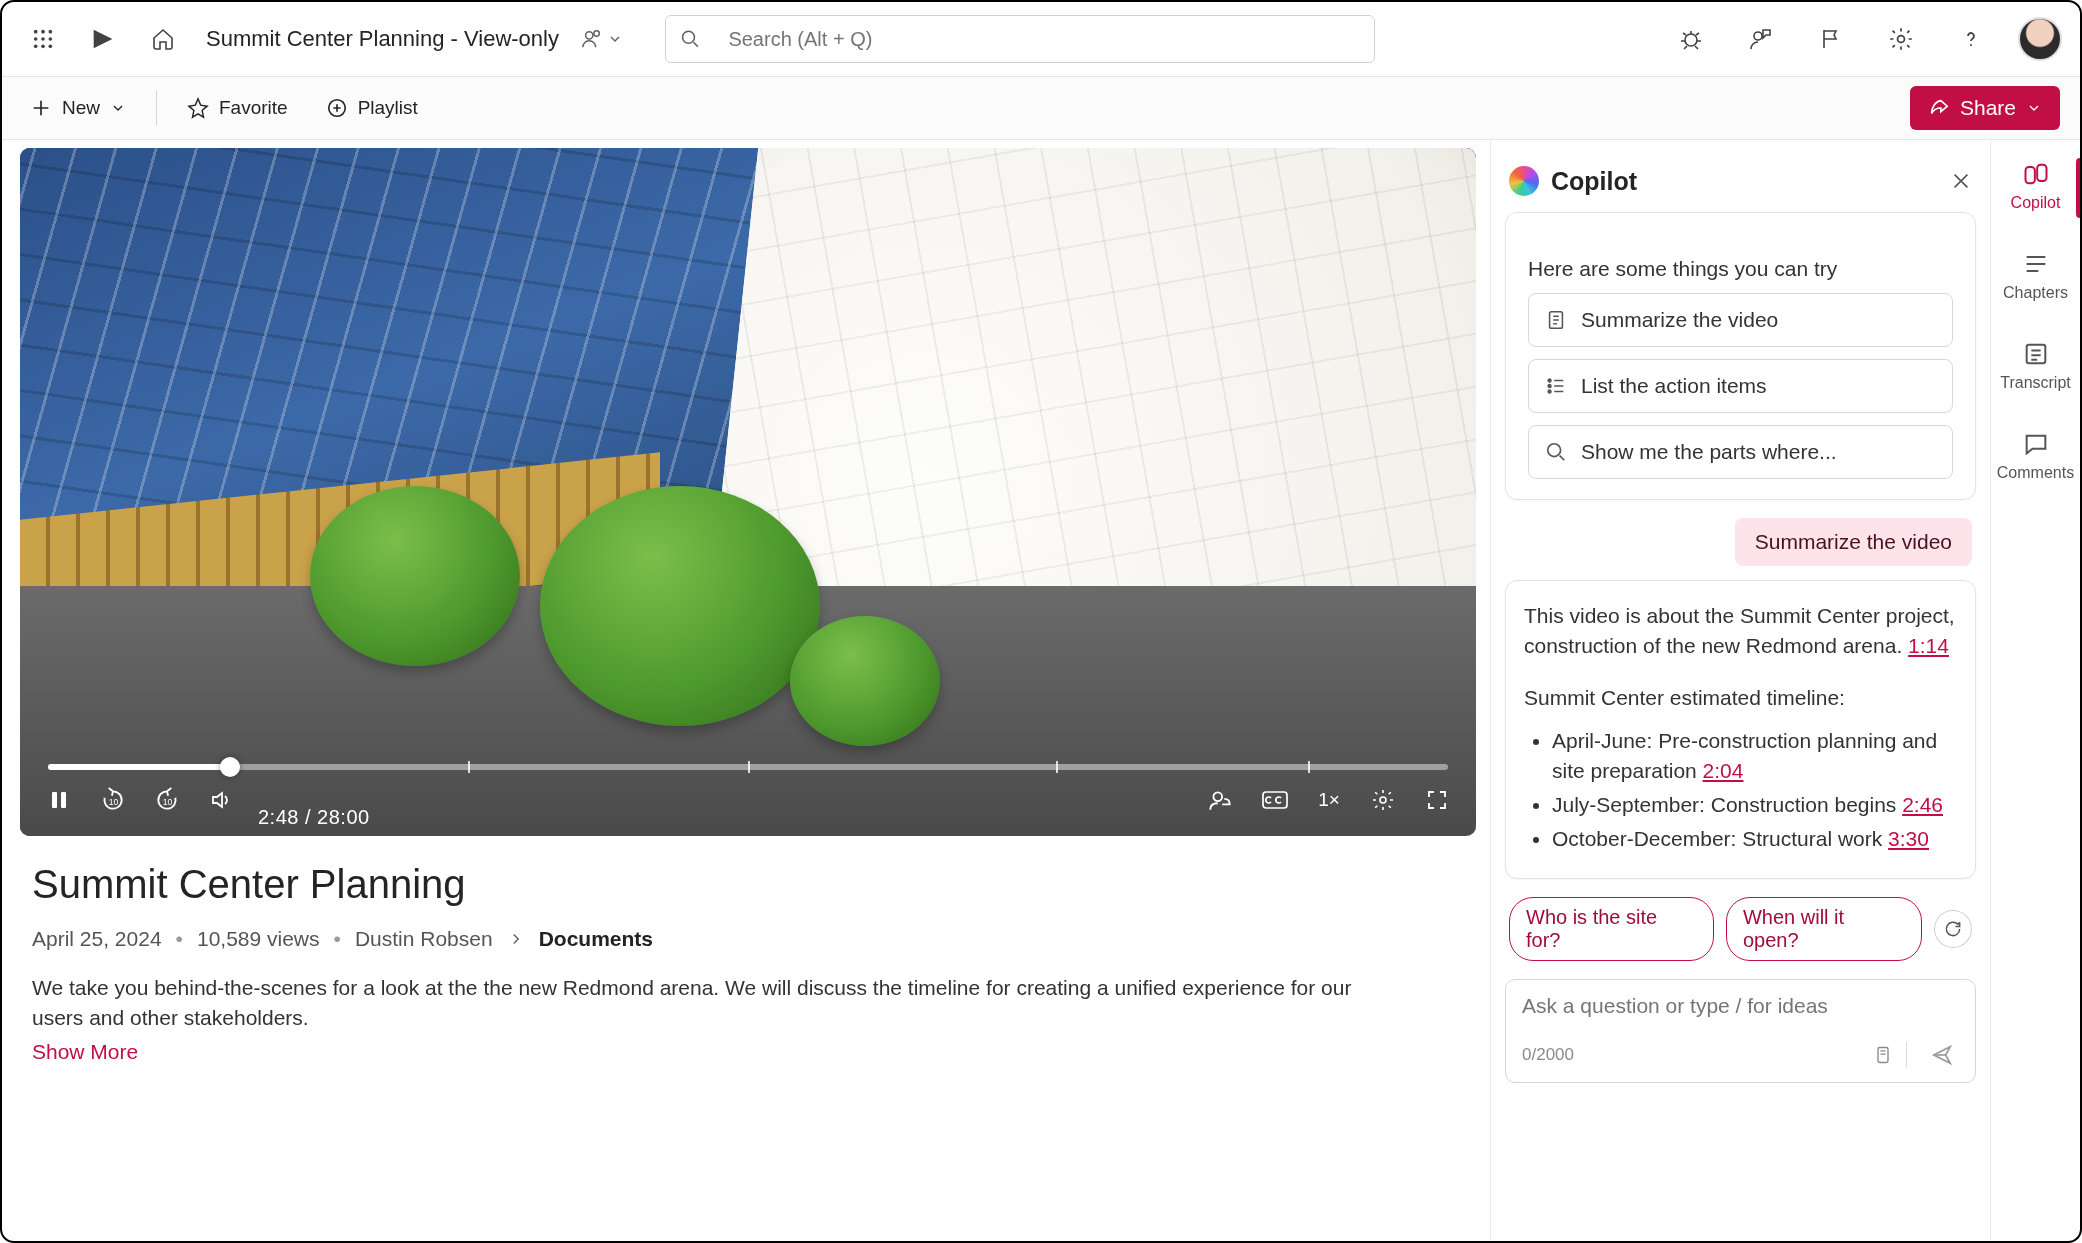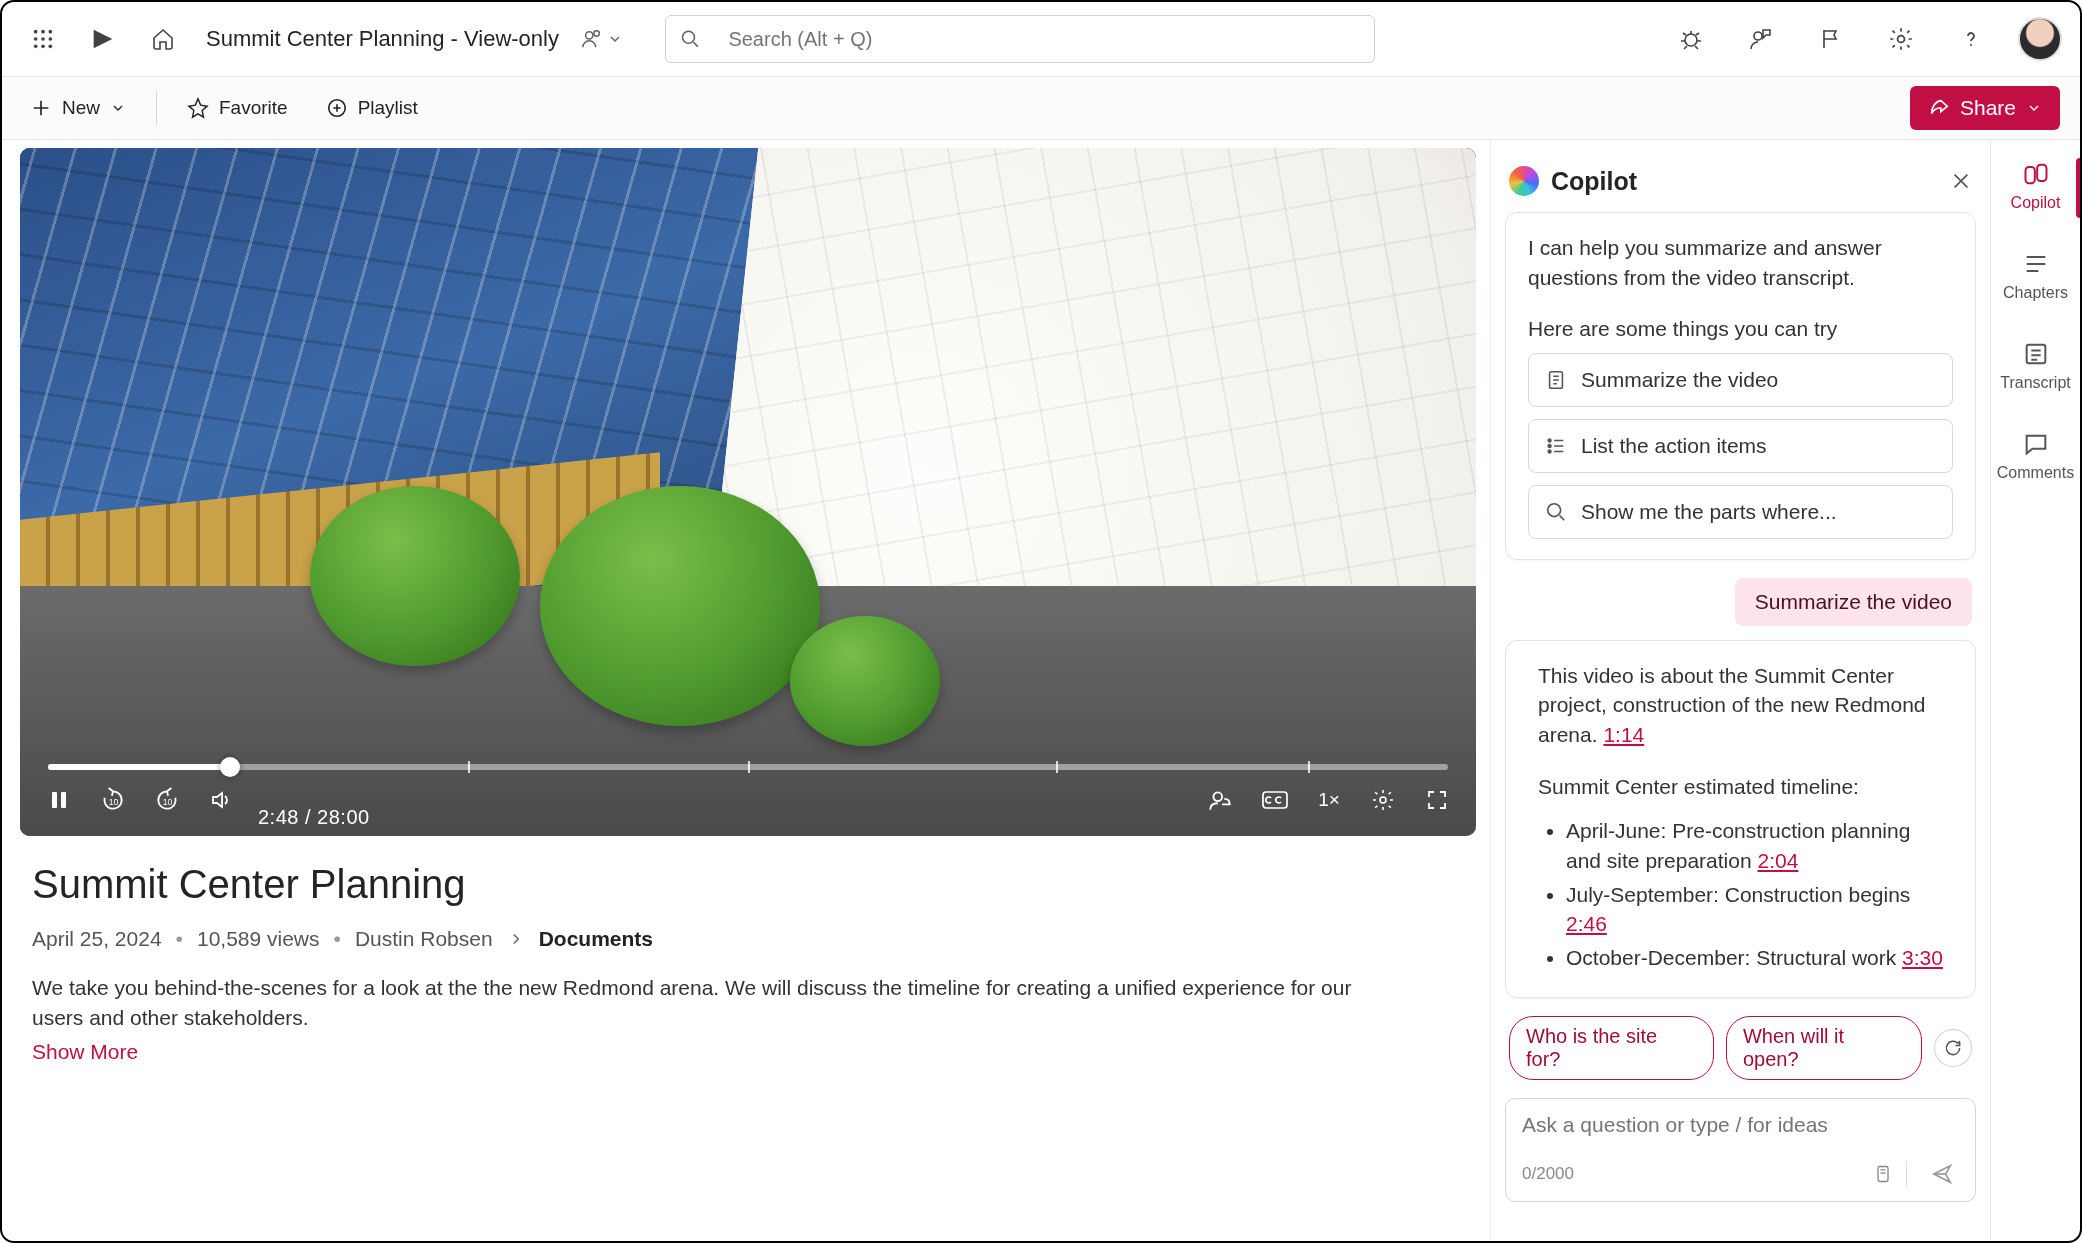--- a/index.html
+++ b/index.html
@@ -85,21 +85,21 @@
   .cp-logo { width:30px; height:30px; border-radius:50%;
      background: conic-gradient(from 0deg, #e84c88, #b04cf0, #4c6cf0, #37c2e0, #3cd08a, #f0c23c, #f06a3c, #e84c88); }
 
   .cp-card { margin:10px 14px; border:1px solid #e3e3e3; border-radius:12px; padding:20px 22px; font-size:21px; color:#333; box-shadow:0 1px 3px rgba(0,0,0,0.04);}
   .cp-intro { line-height:1.42; }
   .cp-try { margin-top:24px; margin-bottom:8px; }
   .cp-sugg { display:flex; align-items:center; gap:14px; border:1px solid #d8d8d8; border-radius:8px; padding:14px 16px; font-size:21px; color:#333; margin-top:12px; }
 
   .user-msg { align-self:flex-end; margin:8px 18px 4px auto; background:#fde4eb; color:#4a0f22; padding:12px 20px; border-radius:8px; font-size:21px; max-width:80%; }
 
-  .cp-reply { margin:10px 14px; border:1px solid #e3e3e3; border-radius:12px; padding:20px 32px; font-size:21px; color:#333; box-shadow:0 1px 3px rgba(0,0,0,0.04);}
+  .cp-reply { margin:10px 14px; border:1px solid #e3e3e3; border-radius:12px; padding:20px 18px; font-size:21px; color:#333; box-shadow:0 1px 3px rgba(0,0,0,0.04);}
   .cp-reply p { line-height:1.42; }
   .cp-reply a.ts { color:#c10f45; text-decoration:underline; }
   .cp-reply ul { margin:14px 0 0 28px; }
   .cp-reply li { margin:4px 0; line-height:1.42; }
   .cp-foot { display:flex; align-items:center; margin-top:14px; font-size:17px; color:#8a8a8a; }
   .cp-foot .spacer { flex:1; }
   .cp-foot .fb { width:30px; height:30px; display:flex; align-items:center; justify-content:center; color:#555; margin-left:8px;}
 
   .chip-row { display:flex; align-items:center; gap:12px; padding:8px 18px; }
   .chip { border:1px solid #c10f45; color:#a00c3a; font-size:20px; padding:8px 16px; border-radius:24px; }
@@ -351,21 +351,20 @@
       <div class="cp-logo"></div>
       <div class="title">Copilot</div>
       <div class="close">
         <svg width="22" height="22" viewBox="0 0 24 24" fill="none" stroke="#555" stroke-width="1.8">
             <path d="M5 5l14 14M19 5L5 19"></path>
           </svg>
       </div>
     </div>
 
     <div class="cp-card">
-      <div class="cp-intro">I can help you summarize and answer questions from the video transcript.</div>
       <div class="cp-try">Here are some things you can try</div>
 
       <div class="cp-sugg">
         <svg width="22" height="22" viewBox="0 0 24 24" fill="none" stroke="#555" stroke-width="1.7">
             <rect x="5" y="3" width="14" height="18" rx="2"></rect>
             <path d="M9 8h6M9 12h6M9 16h4"></path>
           </svg>
         <span>Summarize the video</span>
       </div>
       <div class="cp-sugg">

